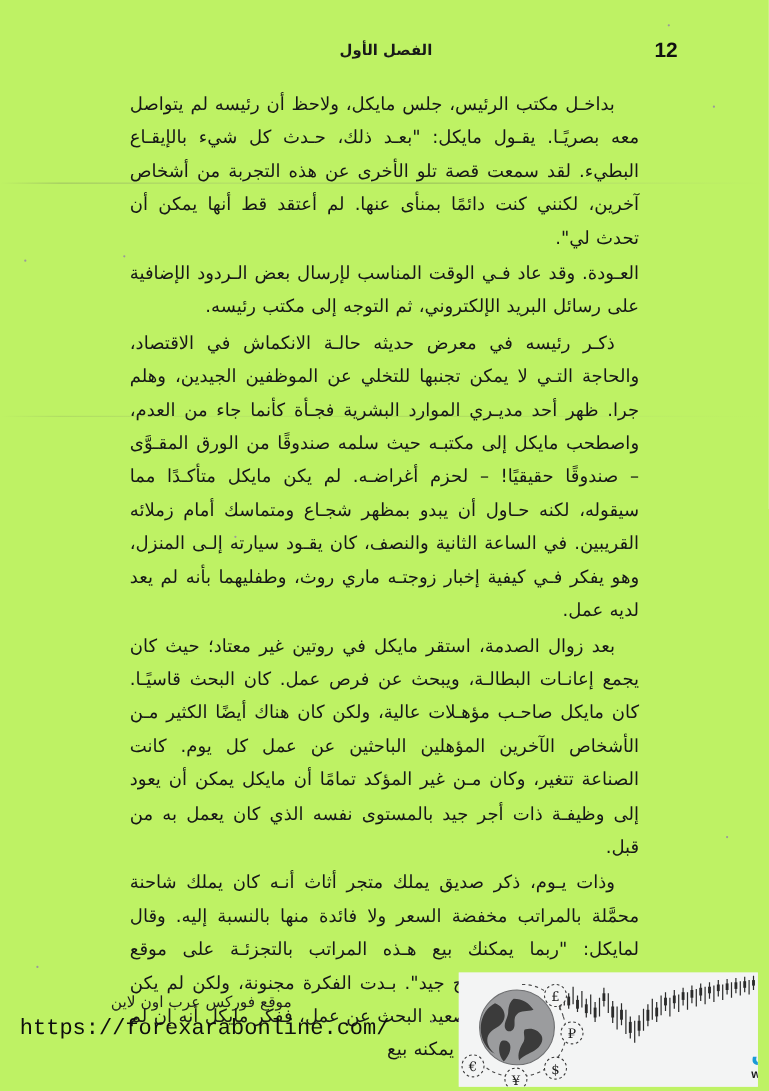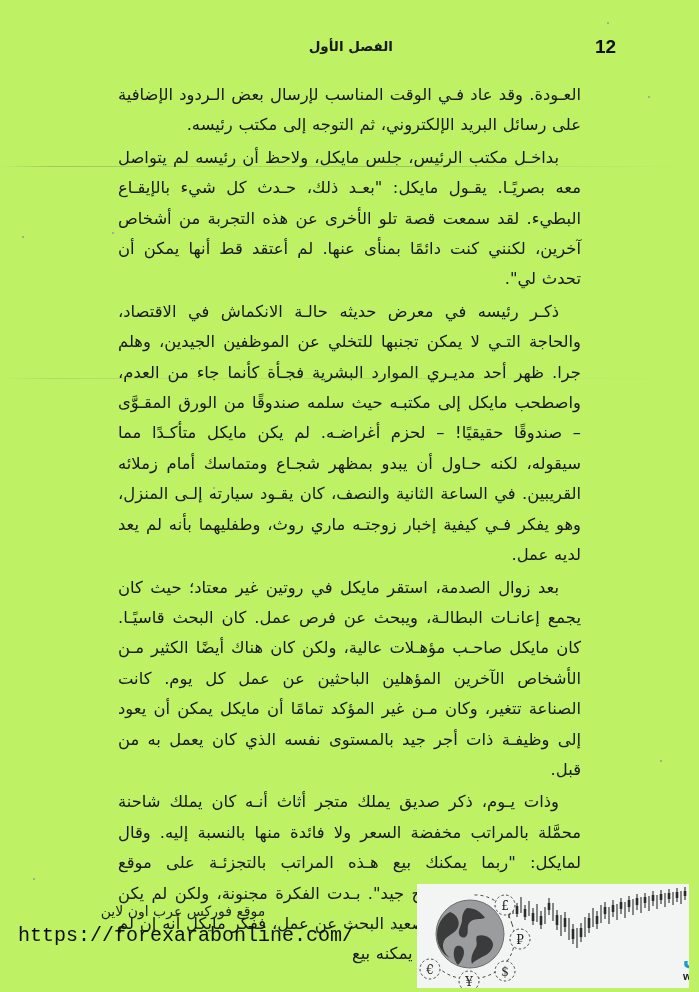--- a/index.html
+++ b/index.html
@@ -149,23 +149,23 @@
 <body>
 
 <div class="page">
 
   <div class="page-header">
     <div class="chapter-title">الفصل الأول</div>
     <div class="page-number">12</div>
   </div>
 
   <div class="body-text">
+    <p class="para indent">بداخـل مكتب الرئيس، جلس مايكل، ولاحظ أن رئيسه لم يتواصل معه بصريًـا. يقـول مايكل: "بعـد ذلك، حـدث كل شيء بالإيقـاع البطيء. لقد سمعت قصة تلو الأخرى عن هذه التجربة من أشخاص آخرين، لكنني كنت دائمًا بمنأى عنها. لم أعتقد قط أنها يمكن أن تحدث لي".</p>
+
     <p class="para">العـودة. وقد عاد فـي الوقت المناسب لإرسال بعض الـردود الإضافية على رسائل البريد الإلكتروني، ثم التوجه إلى مكتب رئيسه.</p>
-
-    <p class="para indent">بداخـل مكتب الرئيس، جلس مايكل، ولاحظ أن رئيسه لم يتواصل معه بصريًـا. يقـول مايكل: "بعـد ذلك، حـدث كل شيء بالإيقـاع البطيء. لقد سمعت قصة تلو الأخرى عن هذه التجربة من أشخاص آخرين، لكنني كنت دائمًا بمنأى عنها. لم أعتقد قط أنها يمكن أن تحدث لي".</p>
 
     <p class="para indent">
       <span>ذكـر رئيسه في معرض حديثه حالـة الانكماش في الاقتصاد، والحاجة التـي لا يمكن تجنبها للتخلي عن الموظفين الجيدين، وهلم جرا. ظهر أحد مديـري الموارد البشرية فجـأة كأنما جاء من العدم، واصطحب مايكل إلى مكتبـه حيث سلمه صندوقًا من الورق المقـوَّى – </span><span class="em">صندوقًا حقيقيًا</span><span>! – لحزم أغراضـه. لم يكن مايكل متأكـدًا مما سيقوله، لكنه حـاول أن يبدو بمظهر شجـاع ومتماسك أمام زملائه القريبين. في الساعة الثانية والنصف، كان يقـود سيارته إلـى المنزل، وهو يفكر فـي كيفية إخبار زوجتـه ماري روث، وطفليهما بأنه لم يعد لديه عمل.</span>
     </p>
 
     <p class="para indent">بعد زوال الصدمة، استقر مايكل في روتين غير معتاد؛ حيث كان يجمع إعانـات البطالـة، ويبحث عن فرص عمل. كان البحث قاسيًـا. كان مايكل صاحـب مؤهـلات عالية، ولكن كان هناك أيضًا الكثير مـن الأشخاص الآخرين المؤهلين الباحثين عن عمل كل يوم. كانت الصناعة تتغير، وكان مـن غير المؤكد تمامًا أن مايكل يمكن أن يعود إلى وظيفـة ذات أجر جيد بالمستوى نفسه الذي كان يعمل به من قبل.</p>
 
     <p class="para indent">وذات يـوم، ذكر صديق يملك متجر أثاث أنـه كان يملك شاحنة محمَّلة بالمراتب مخفضة السعر ولا فائدة منها بالنسبة إليه. وقال لمايكل: "ربما يمكنك بيع هـذه المراتب بالتجزئـة على موقع كريجزليست وتحقيق ربح جيد". بـدت الفكرة مجنونة، ولكن لم يكن هنـاك تطور جديد على صعيد البحث عن عمل، ففكر مايكل أنه إن لم يجد شيئًا آخر على الأقل يمكنه بيع</p>
   </div>
 

